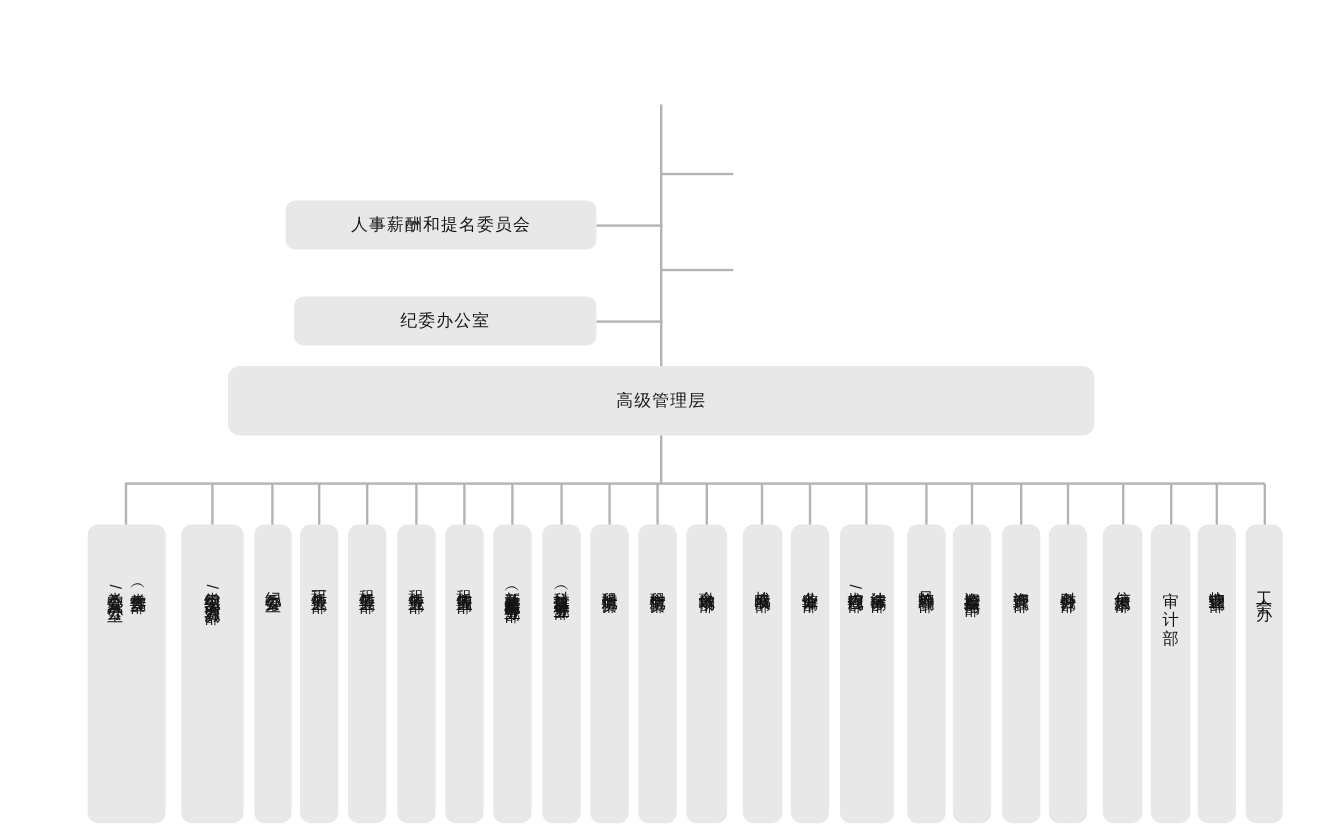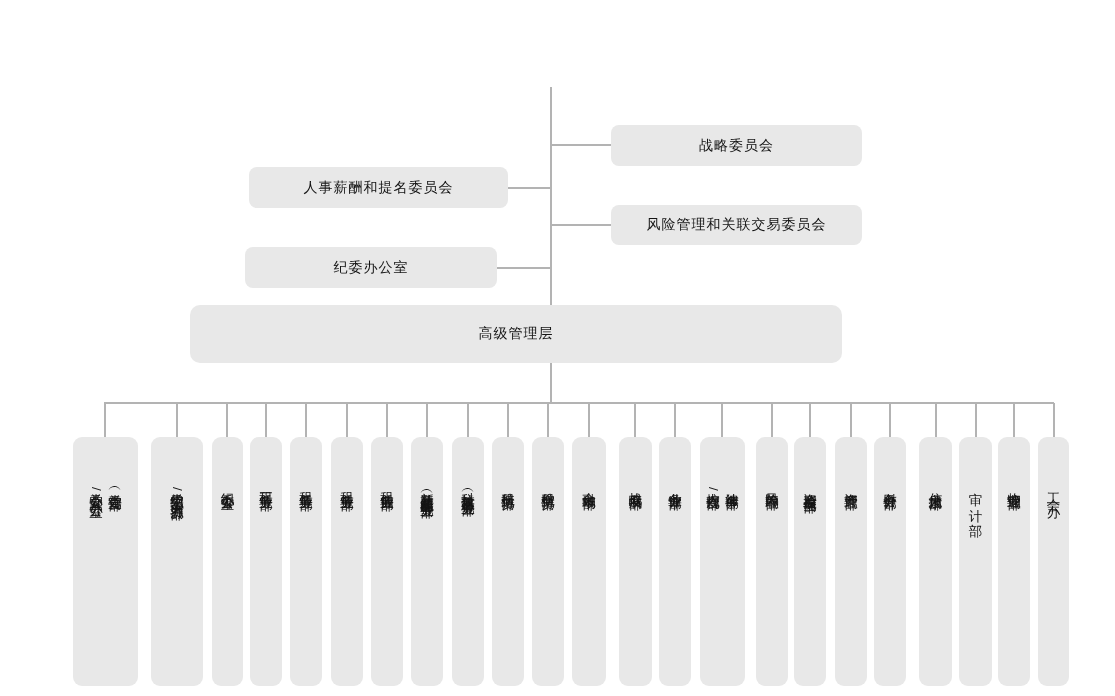--- a/index.html
+++ b/index.html
@@ -57,37 +57,31 @@
   <div class="line v" style="left:771px;top:403px;height:36px"></div>
   <div class="line v" style="left:809px;top:403px;height:36px"></div>
   <div class="line v" style="left:850px;top:403px;height:36px"></div>
   <div class="line v" style="left:889px;top:403px;height:36px"></div>
   <div class="line v" style="left:935px;top:403px;height:36px"></div>
   <div class="line v" style="left:975px;top:403px;height:36px"></div>
   <div class="line v" style="left:1013px;top:403px;height:36px"></div>
   <div class="line v" style="left:1053px;top:403px;height:36px"></div>
 
 
-  <div class="node" style="left:611px;top:125px;width:251px;height:41px">
-    <span>战略委员会</span>
-  </div>
 
-  <div class="node" style="left:249px;top:167px;width:259px;height:41px">
+  <div class="node" style="left:238px;top:167px;width:259px;height:41px">
     <span>人事薪酬和提名委员会</span>
   </div>
 
-  <div class="node" style="left:611px;top:205px;width:251px;height:40px">
-    <span>风险管理和关联交易委员会</span>
-  </div>
 
   <div class="node" style="left:245px;top:247px;width:252px;height:41px">
     <span>纪委办公室</span>
   </div>
 
-  <div class="node big" style="left:190px;top:305px;width:652px;height:58px;border-radius:10px">
+  <div class="node big" style="left:190px;top:305px;width:722px;height:58px;border-radius:10px">
     <span>高级管理层</span>
   </div>
 
   <div class="dept" style="left:73px;width:65px">
       <span class="vtext">党委办公室/办公室
 （党委宣传部）</span>
     </div>
   <div class="dept" style="left:151px;width:52px">
       <span class="vtext">党委组织部/人力资源部</span>
     </div>

